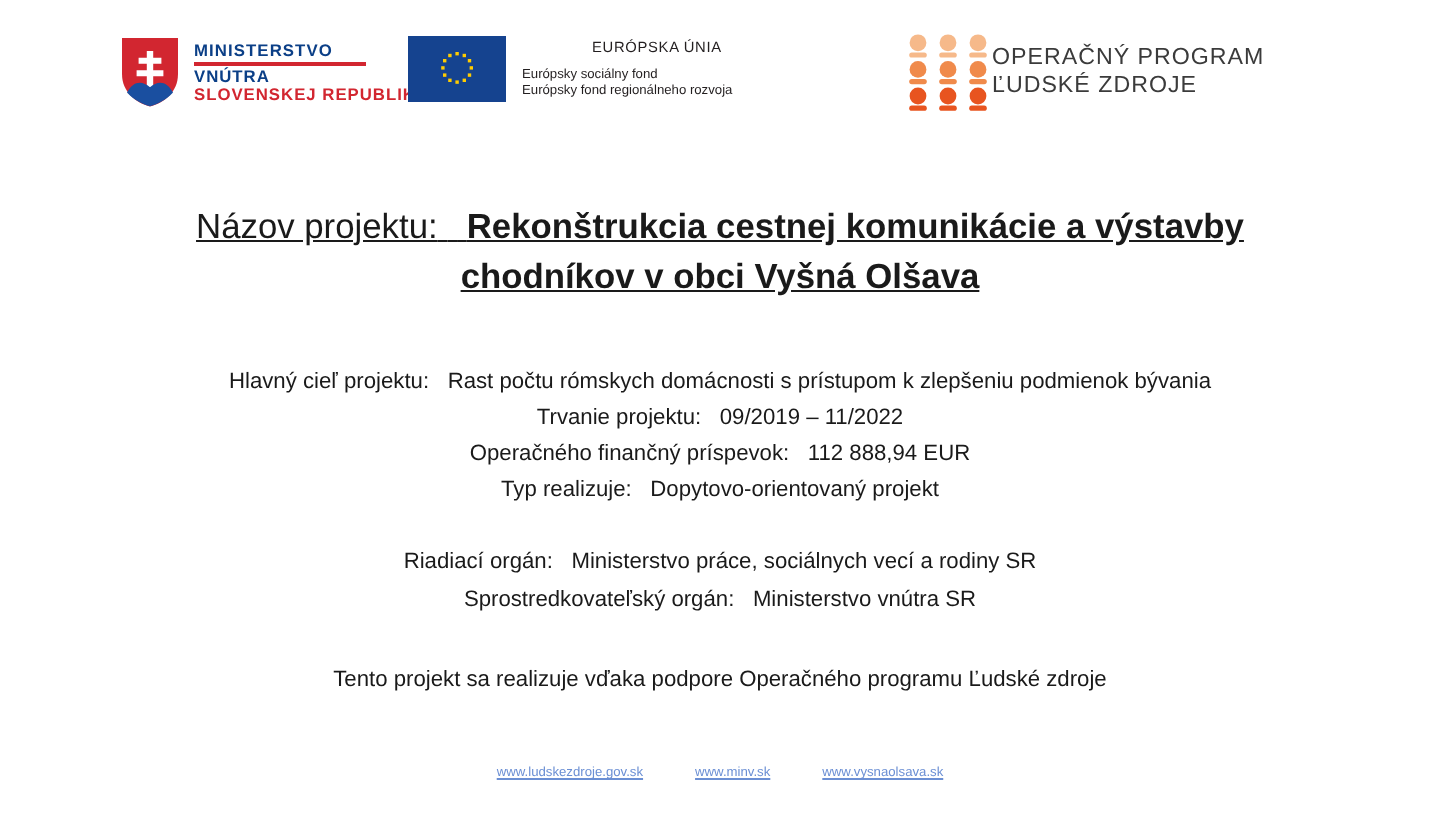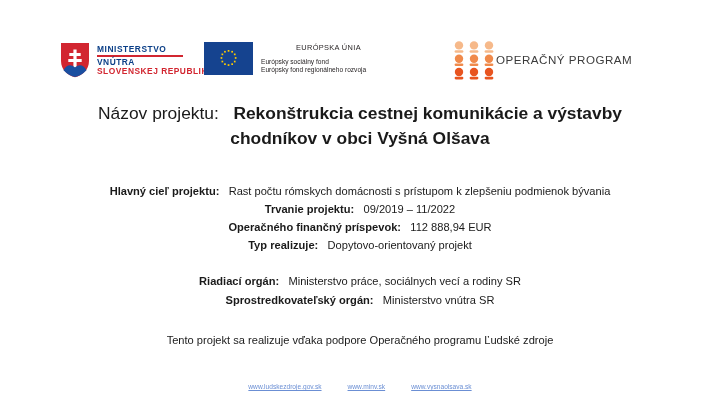--- a/index.html
+++ b/index.html
@@ -16,21 +16,20 @@
     position: relative;
   }
 
   
   .logo-bar {
     position: absolute;
     top: 12px;
     left: 0;
     width: 720px;
     height: 58px;
-    margin-top: 24px;
   }
 
   
   .minv-logo {
     position: absolute;
     left: 60px;
     top: 6px;
     display: flex;
     align-items: center;
     gap: 7px;
@@ -111,20 +110,21 @@
   
   .title-block {
     position: absolute;
     top: 101px;
     left: 0;
     width: 720px;
     text-align: center;
     font-size: 17.4px;
     line-height: 1.42;
     color: #1a1a1a;
+    text-decoration: underline;
   }
   .title-block .label { font-weight: normal; }
   .title-block .value { font-weight: bold; }
 
   
   .details {
     position: absolute;
     top: 182px;
     left: 0;
     width: 720px;
@@ -136,21 +136,21 @@
   .orgs {
     position: absolute;
     top: 272px;
     left: 0;
     width: 720px;
     text-align: center;
     font-size: 11.1px;
     line-height: 1.72;
     color: #1a1a1a;
   }
-  .detail-row .label { font-weight: bold; }
+  .detail-row .label { font-weight: normal; }
   .detail-row .value { font-weight: normal; }
 
   
   .statement {
     position: absolute;
     top: 334px;
     left: 0;
     width: 720px;
     text-align: center;
     font-size: 11.1px;
@@ -245,20 +245,21 @@
             <rect x="2.6" y="36.8" width="8.8" height="2.6" rx="1.3"></rect>
           <circle cx="22" cy="32.0" r="4.2"></circle>
             <rect x="17.6" y="36.8" width="8.8" height="2.6" rx="1.3"></rect>
           <circle cx="37" cy="32.0" r="4.2"></circle>
             <rect x="32.6" y="36.8" width="8.8" height="2.6" rx="1.3"></rect>
         </g>
       </svg>
     </span>
     <div class="op-text">
       <div class="op-t1">OPERAČNÝ PROGRAM</div>
+      <div class="op-t2">ĽUDSKÉ ZDROJE</div>
     </div>
   </div>
 
 </div>
 
 <div class="title-block">
   <div>
     <span class="label">Názov projektu:</span>
     <span>&nbsp;</span>
     <span class="value">Rekonštrukcia cestnej komunikácie a výstavby</span>

